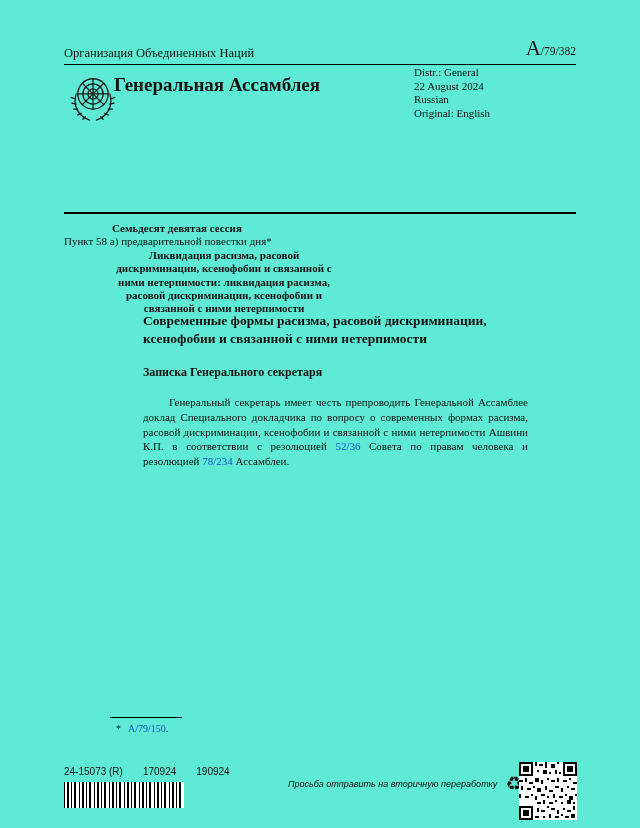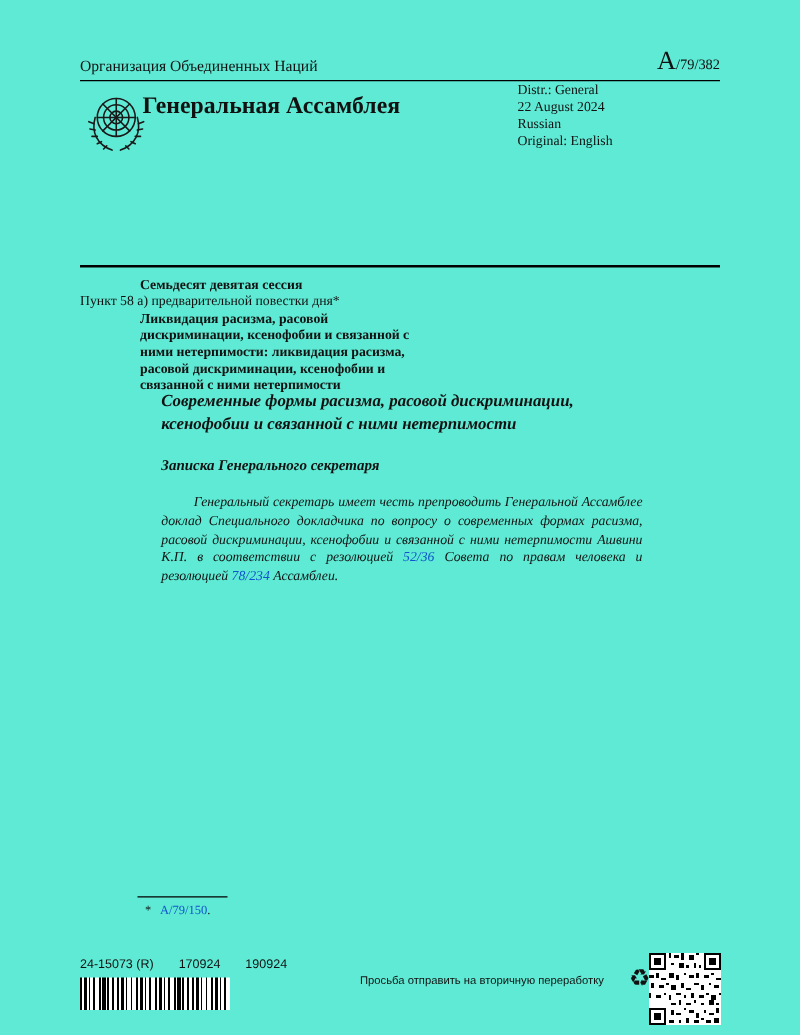--- a/index.html
+++ b/index.html
@@ -19,23 +19,23 @@
   .sym-rest{font-size:11.5px;}
   .rule-thin{position:absolute;left:64px;right:64px;top:64px;border-top:1px solid #000;}
   
   .emblem{position:absolute;left:66px;top:72px;width:54px;height:54px;}
   .assembly-title{position:absolute;left:114px;top:74px;margin:0;font-size:19px;font-weight:bold;}
   .distr-block{position:absolute;left:414px;top:66px;font-size:11px;line-height:13.5px;}
   .rule-thick{position:absolute;left:64px;right:64px;top:212px;border-top:2.5px solid #000;}
   
   .session{position:absolute;left:64px;top:222px;width:272px;font-size:11px;line-height:13.4px;}
   .bold{font-weight:bold;margin-left:48px;}
-  .agenda-title{margin-top:0;}
-  
-  .content{position:absolute;left:129px;top:312px;width:385px;font-style:italic;}
+  .agenda-title{margin-top:0;text-align:center;}
+  
+  .content{position:absolute;left:143px;top:312px;width:385px;}
   .report-title{margin:0;font-size:13.5px;line-height:17.5px;font-weight:bold;}
   .note-subtitle{margin:18px 0 0 0;font-size:12px;font-weight:bold;}
   .body-paragraph{
     margin:15px 0 12px 0;
     font-size:11px;line-height:14.8px;
     text-align:justify;text-indent:26px;
   }
   .link{color:#1155cc;text-decoration:none;cursor:pointer;}
   
   .footnote-sep{position:absolute;left:110px;top:717px;width:72px;border-top:1px solid #000;}
@@ -47,22 +47,22 @@
   .barcode{
     position:absolute;left:64px;top:782px;width:120px;height:26px;
     background:repeating-linear-gradient(90deg,
       #000 0 1.5px,#fff 1.5px 3px,
       #000 3px 5.5px,#fff 5.5px 7px,
       #000 7px 8px,#fff 8px 10.5px,
       #000 10.5px 12px,#fff 12px 15px);
   }
   .recycle-note{
     position:absolute;left:288px;top:774px;
-    display:flex;align-items:center;gap:20px;
-    font-size:9px;font-family:"Liberation Sans","DejaVu Sans",sans-serif;
+    display:flex;align-items:center;gap:8px;
+    font-size:9px;font-family:"Liberation Sans","DejaVu Sans",sans-serif;font-style:italic;
   }
   .recycle-icon{font-size:19px;line-height:19px;}
   .qr{position:absolute;left:519px;top:762px;width:58px;height:58px;}
 </style>
 </head>
 <body>
 
 <div class="page">
 
   <span class="org-name">Организация Объединенных Наций</span>

